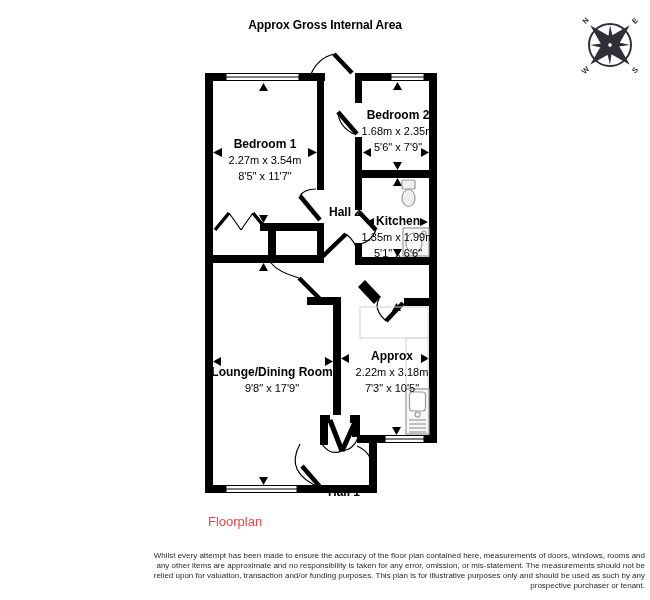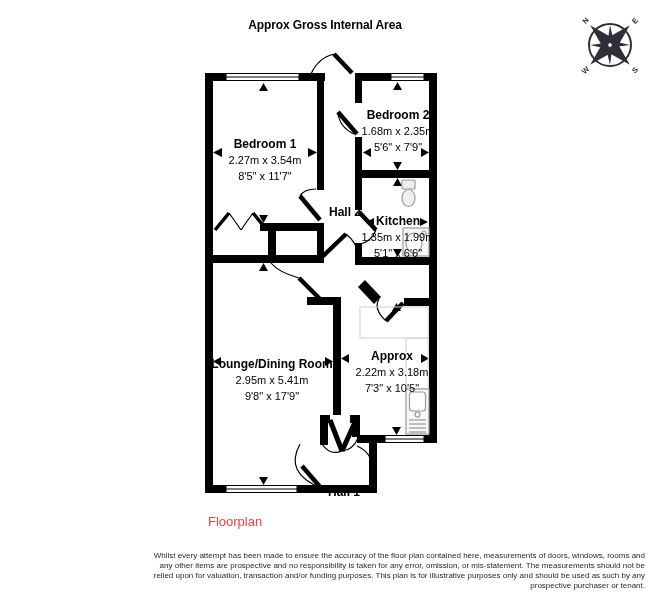--- a/index.html
+++ b/index.html
@@ -216,35 +216,34 @@
   </div>
 
   <div class="room" style="left:398px;top:237px">
     <div class="rn">Kitchen</div>
     <div class="rd">1.35m x 1.99m</div>
     <div class="rd">5'1" x 6'6"</div>
   </div>
 
   <div class="room" style="left:272px;top:380px">
     <div class="rn">Lounge/Dining Room</div>
-    <div class="rd">2.95m x 5.41m</div>
     <div class="rd">9'8" x 17'9"</div>
   </div>
 
   <div class="room" style="left:392px;top:372px">
     <div class="rn">Approx</div>
     <div class="rd">2.22m x 3.18m</div>
     <div class="rd">7'3" x 10'5"</div>
   </div>
 
   <div class="hall-label" style="left:344px;top:469px">Hall 1</div>
   <div class="hall-label" style="left:345px;top:189px">Hall 2</div>
 
   <div class="caption">Floorplan</div>
 
   <div class="disclaimer">
     <div>Whilst every attempt has been made to ensure the accuracy of the floor plan contained here, measurements of doors, windows, rooms and</div>
-    <div>any other items are prospective and no responsibility is taken for any error, omission, or mis-statement. The measurements should not be</div>
+    <div>any other items are approximate and no responsibility is taken for any error, omission, or mis-statement. The measurements should not be</div>
     <div>relied upon for valuation, transaction and/or funding purposes. This plan is for illustrative purposes only and should be used as such by any</div>
     <div>prospective purchaser or tenant.</div>
   </div>
 
 </div>
 
 </body></html>

